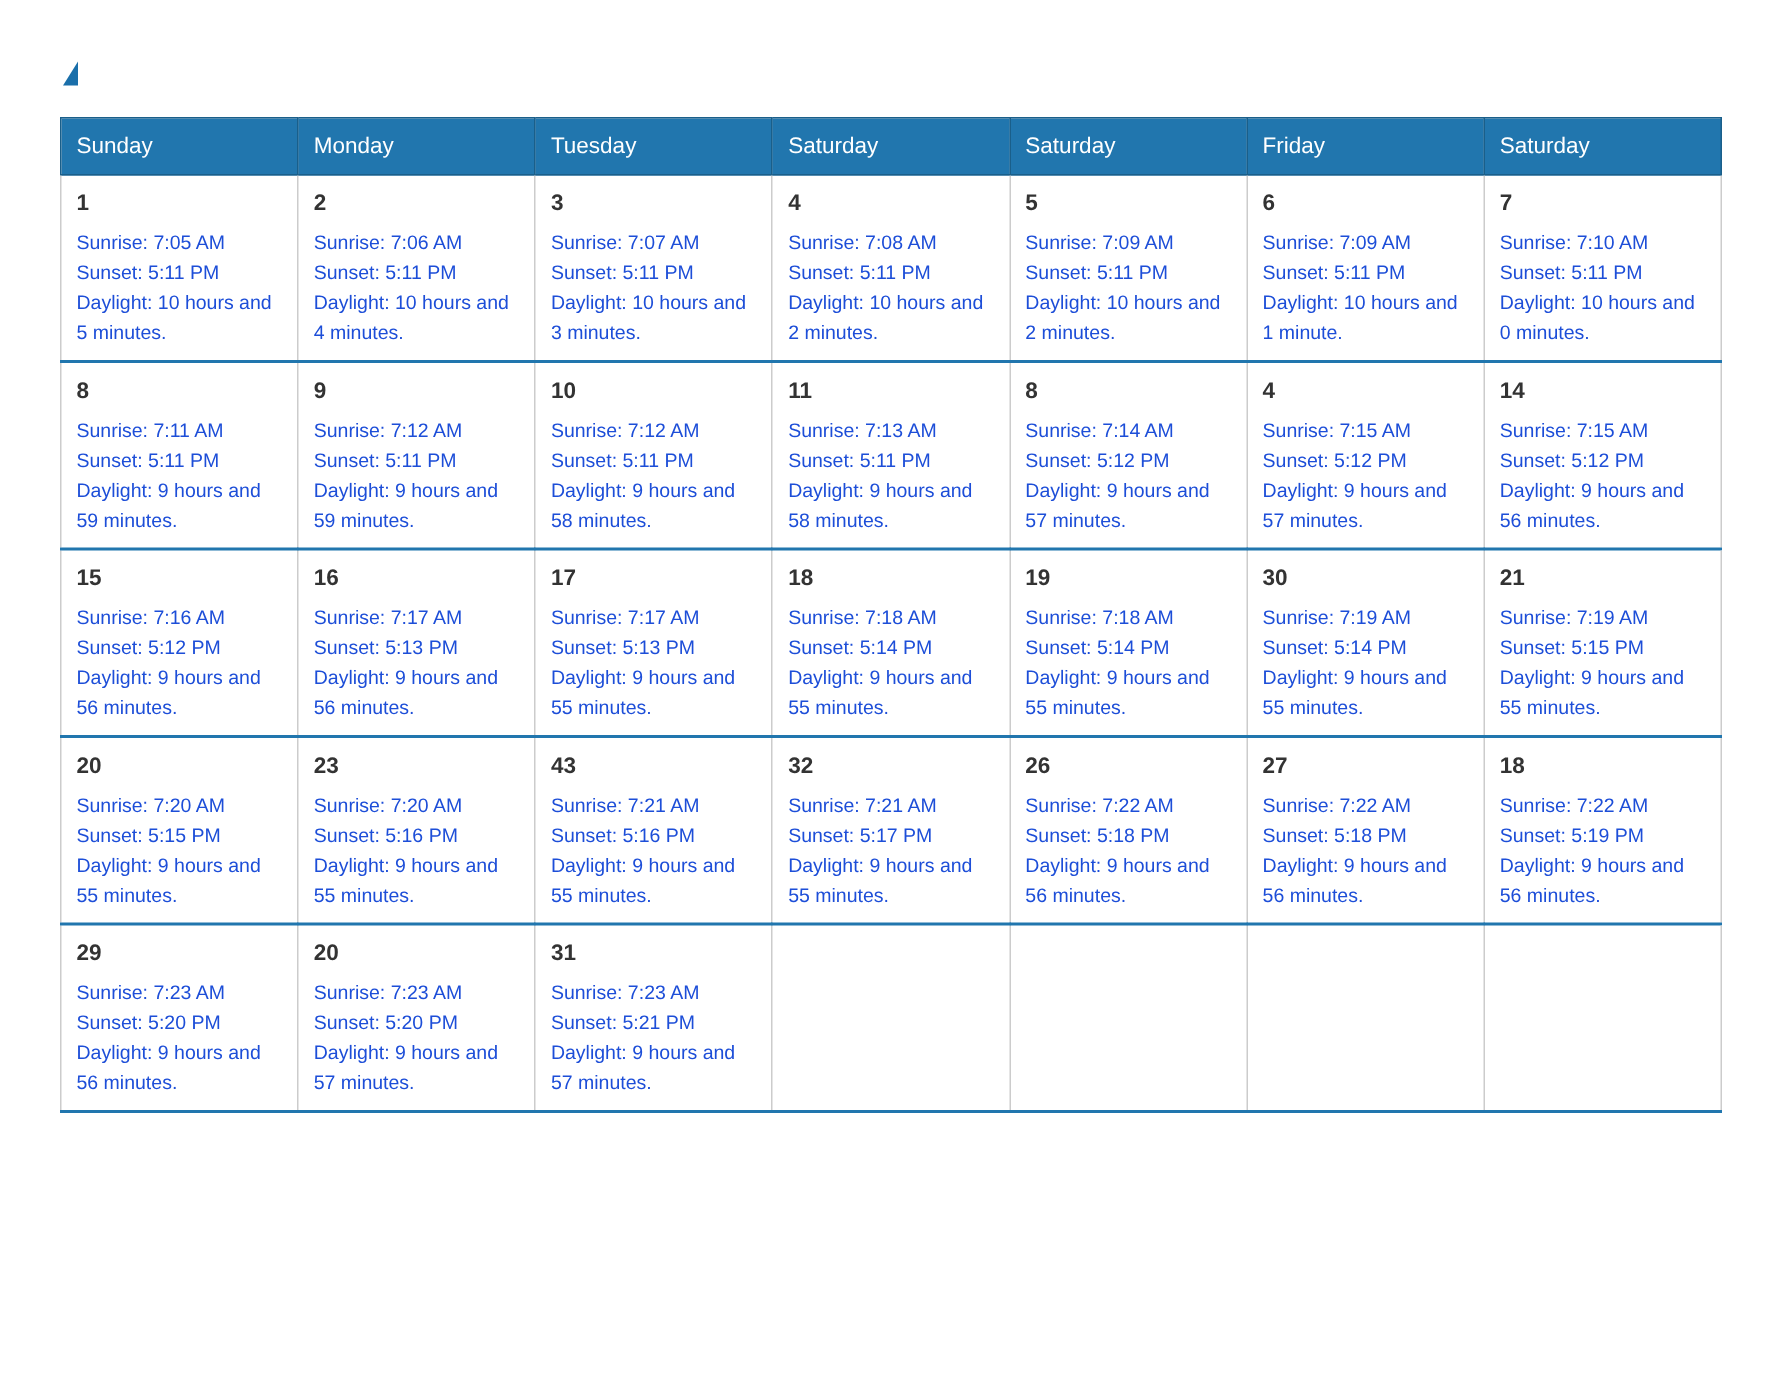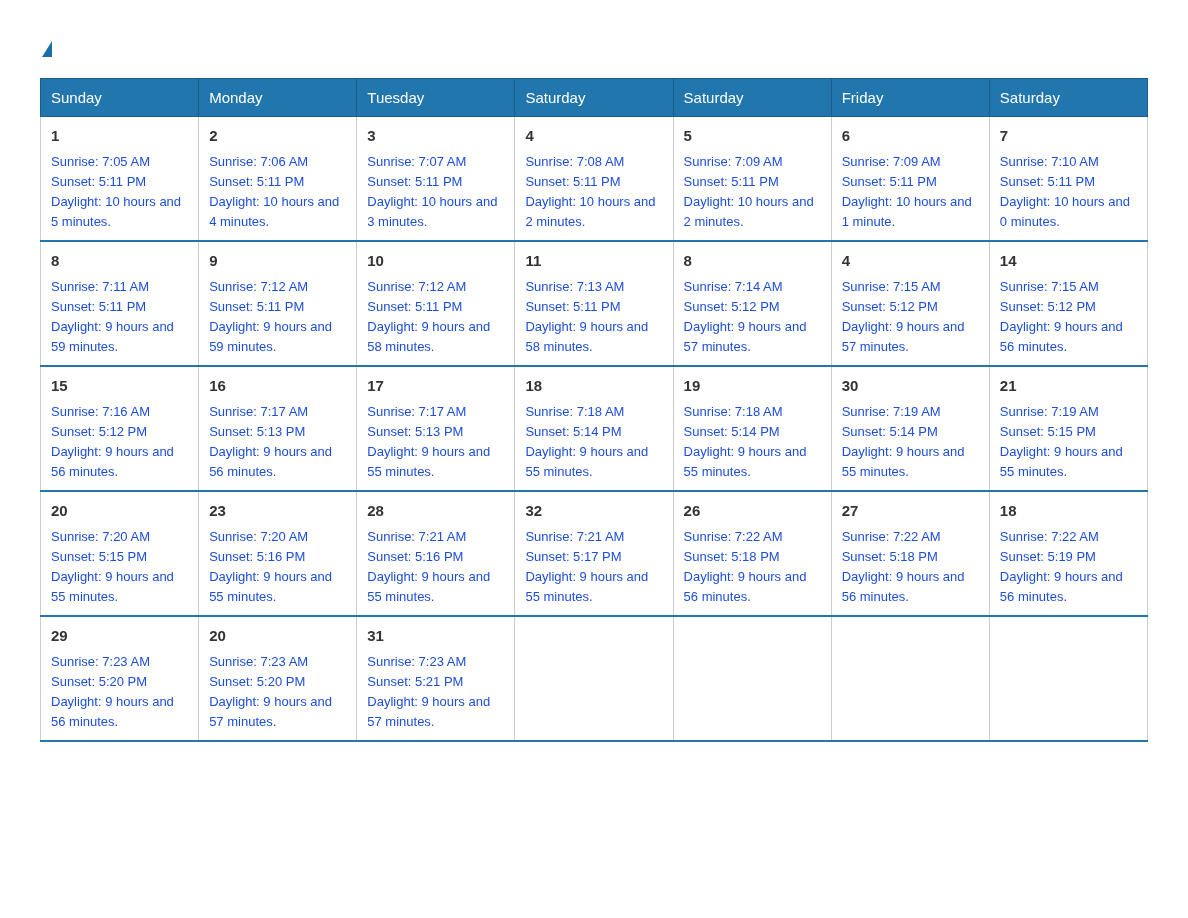--- a/index.html
+++ b/index.html
@@ -155,21 +155,21 @@
         <td><span class="day-number">16</span><span class="day-info">Sunrise: 7:17 AM<br>Sunset: 5:13 PM<br>Daylight: 9 hours and 56 minutes.</span></td>
         <td><span class="day-number">17</span><span class="day-info">Sunrise: 7:17 AM<br>Sunset: 5:13 PM<br>Daylight: 9 hours and 55 minutes.</span></td>
         <td><span class="day-number">18</span><span class="day-info">Sunrise: 7:18 AM<br>Sunset: 5:14 PM<br>Daylight: 9 hours and 55 minutes.</span></td>
         <td><span class="day-number">19</span><span class="day-info">Sunrise: 7:18 AM<br>Sunset: 5:14 PM<br>Daylight: 9 hours and 55 minutes.</span></td>
         <td><span class="day-number">30</span><span class="day-info">Sunrise: 7:19 AM<br>Sunset: 5:14 PM<br>Daylight: 9 hours and 55 minutes.</span></td>
         <td><span class="day-number">21</span><span class="day-info">Sunrise: 7:19 AM<br>Sunset: 5:15 PM<br>Daylight: 9 hours and 55 minutes.</span></td>
       </tr>
       <tr>
         <td><span class="day-number">20</span><span class="day-info">Sunrise: 7:20 AM<br>Sunset: 5:15 PM<br>Daylight: 9 hours and 55 minutes.</span></td>
         <td><span class="day-number">23</span><span class="day-info">Sunrise: 7:20 AM<br>Sunset: 5:16 PM<br>Daylight: 9 hours and 55 minutes.</span></td>
-        <td><span class="day-number">28</span><span class="day-info">Sunrise: 7:21 AM<br>Sunset: 5:16 PM<br>Daylight: 9 hours and 55 minutes.</span></td>
+        <td><span class="day-number">43</span><span class="day-info">Sunrise: 7:21 AM<br>Sunset: 5:16 PM<br>Daylight: 9 hours and 55 minutes.</span></td>
         <td><span class="day-number">32</span><span class="day-info">Sunrise: 7:21 AM<br>Sunset: 5:17 PM<br>Daylight: 9 hours and 55 minutes.</span></td>
         <td><span class="day-number">26</span><span class="day-info">Sunrise: 7:22 AM<br>Sunset: 5:18 PM<br>Daylight: 9 hours and 56 minutes.</span></td>
         <td><span class="day-number">27</span><span class="day-info">Sunrise: 7:22 AM<br>Sunset: 5:18 PM<br>Daylight: 9 hours and 56 minutes.</span></td>
         <td><span class="day-number">18</span><span class="day-info">Sunrise: 7:22 AM<br>Sunset: 5:19 PM<br>Daylight: 9 hours and 56 minutes.</span></td>
       </tr>
       <tr>
         <td><span class="day-number">29</span><span class="day-info">Sunrise: 7:23 AM<br>Sunset: 5:20 PM<br>Daylight: 9 hours and 56 minutes.</span></td>
         <td><span class="day-number">20</span><span class="day-info">Sunrise: 7:23 AM<br>Sunset: 5:20 PM<br>Daylight: 9 hours and 57 minutes.</span></td>
         <td><span class="day-number">31</span><span class="day-info">Sunrise: 7:23 AM<br>Sunset: 5:21 PM<br>Daylight: 9 hours and 57 minutes.</span></td>
         <td class="empty-cell"></td>

